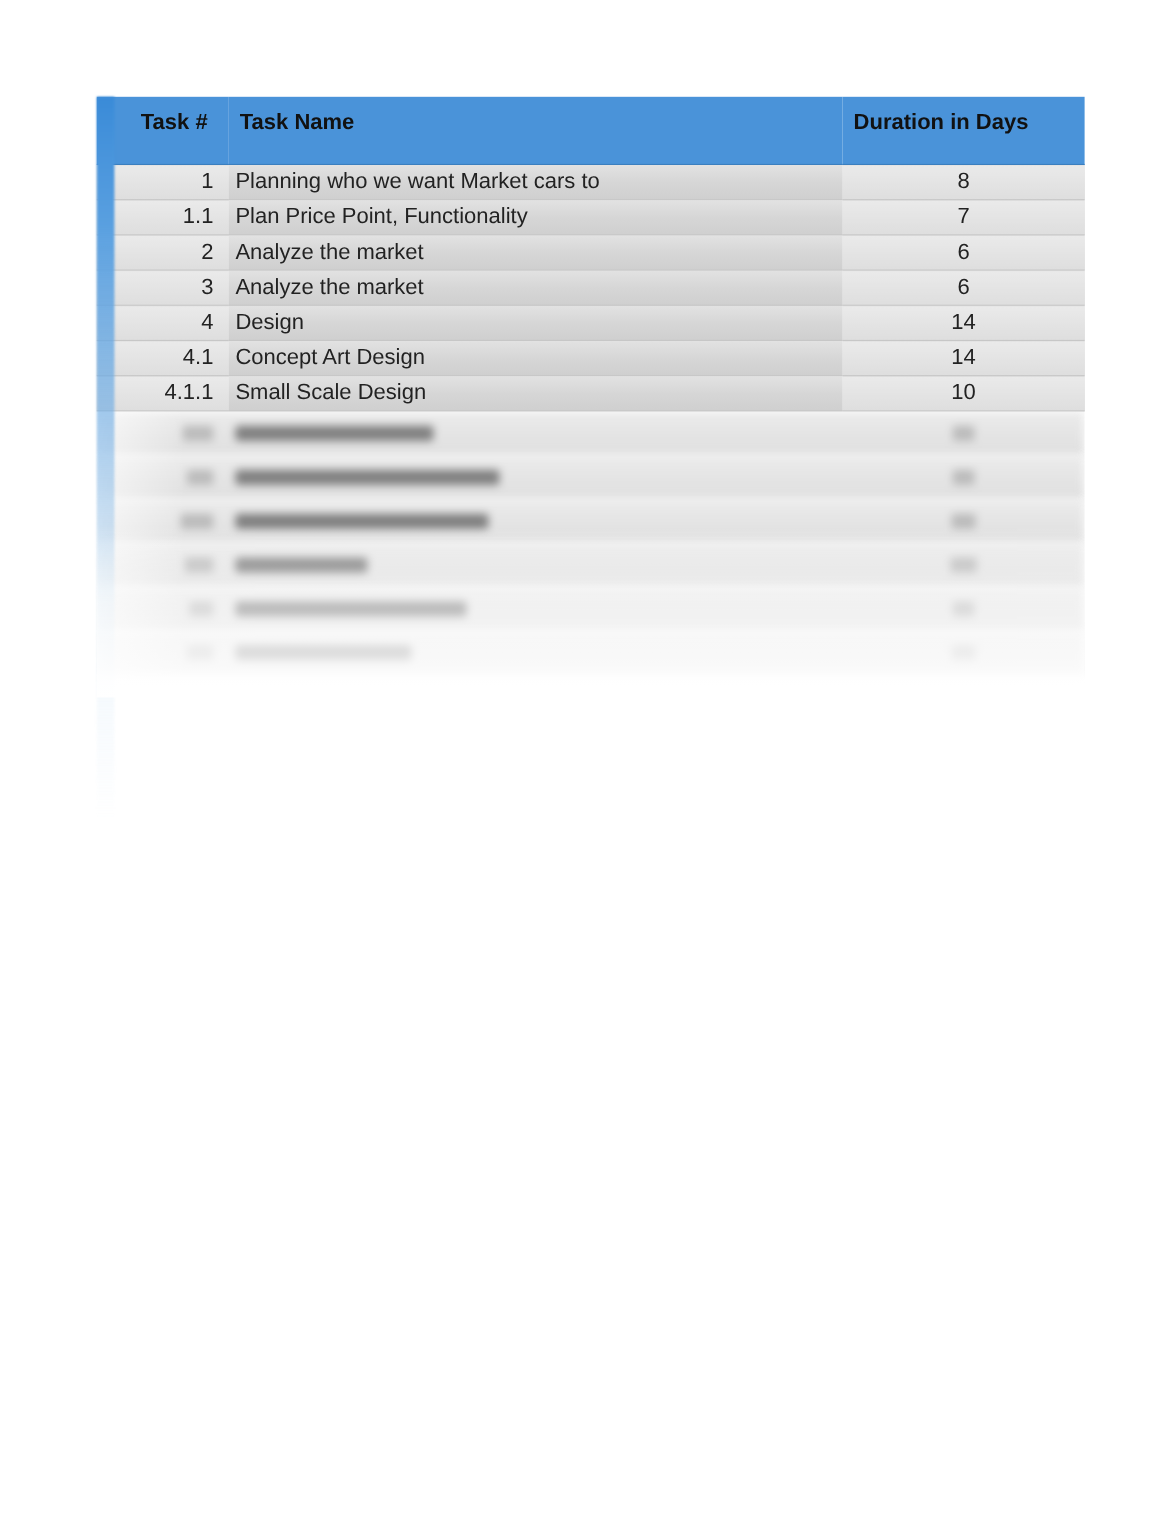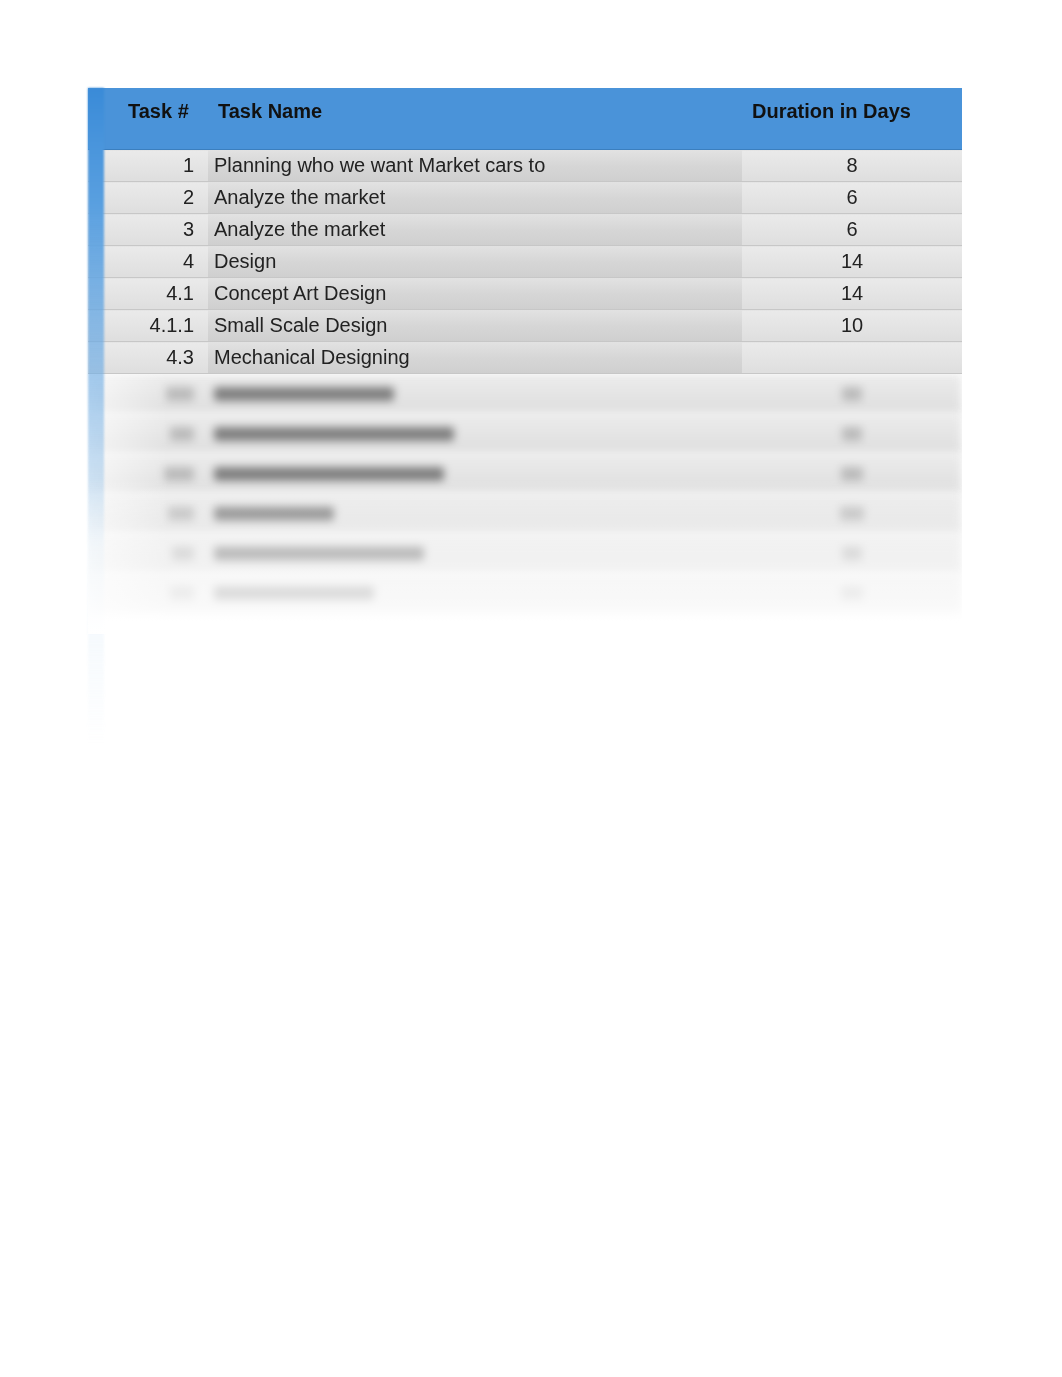--- a/index.html
+++ b/index.html
@@ -12,21 +12,21 @@
     font-family: Arial, Helvetica, sans-serif;
     font-size: 20px;
     color: #222;
     position: relative;
     overflow: hidden;
   }
   .page {
     position: absolute;
     top: 88px;
     left: 88px;
-    right: 100px;
+    right: 76px;
   }
   .side-accent {
     position: absolute;
     top: 88px;
     left: 88px;
     width: 16px;
     height: 656px;
     background: linear-gradient(180deg, #3a8bd8 0%, #5aa0e0 18%, rgba(200,225,245,0.3) 70%, rgba(255,255,255,0) 100%);
     filter: blur(1px);
     z-index: 4;
@@ -147,20 +147,25 @@
         <th class="col-duration">Duration in Days</th>
       </tr>
     </thead>
     <tbody>
       <tr>
         <td class="col-tasknum">1</td>
         <td class="col-taskname">Planning who we want Market cars to</td>
         <td class="col-duration">8</td>
       </tr>
       <tr>
+        <td class="col-tasknum">1.1</td>
+        <td class="col-taskname">Plan Price Point, Functionality</td>
+        <td class="col-duration">7</td>
+      </tr>
+      <tr>
         <td class="col-tasknum">2</td>
         <td class="col-taskname">Analyze the market</td>
         <td class="col-duration">6</td>
       </tr>
       <tr>
         <td class="col-tasknum">3</td>
         <td class="col-taskname">Analyze the market</td>
         <td class="col-duration">6</td>
       </tr>
       <tr>
@@ -171,25 +176,20 @@
       <tr>
         <td class="col-tasknum">4.1</td>
         <td class="col-taskname">Concept Art Design</td>
         <td class="col-duration">14</td>
       </tr>
       <tr>
         <td class="col-tasknum">4.1.1</td>
         <td class="col-taskname">Small Scale Design</td>
         <td class="col-duration">10</td>
       </tr>
-      <tr>
-        <td class="col-tasknum">4.3</td>
-        <td class="col-taskname">Mechanical Designing</td>
-        <td class="col-duration"></td>
-      </tr>
     </tbody>
   </table>
 
   <div class="blurred-area">
     <div class="left-fade"></div>
 
     <div class="blur-row">
       <div class="blob-num">
           <div class="blob light" style="width:28px"></div>
         </div>

